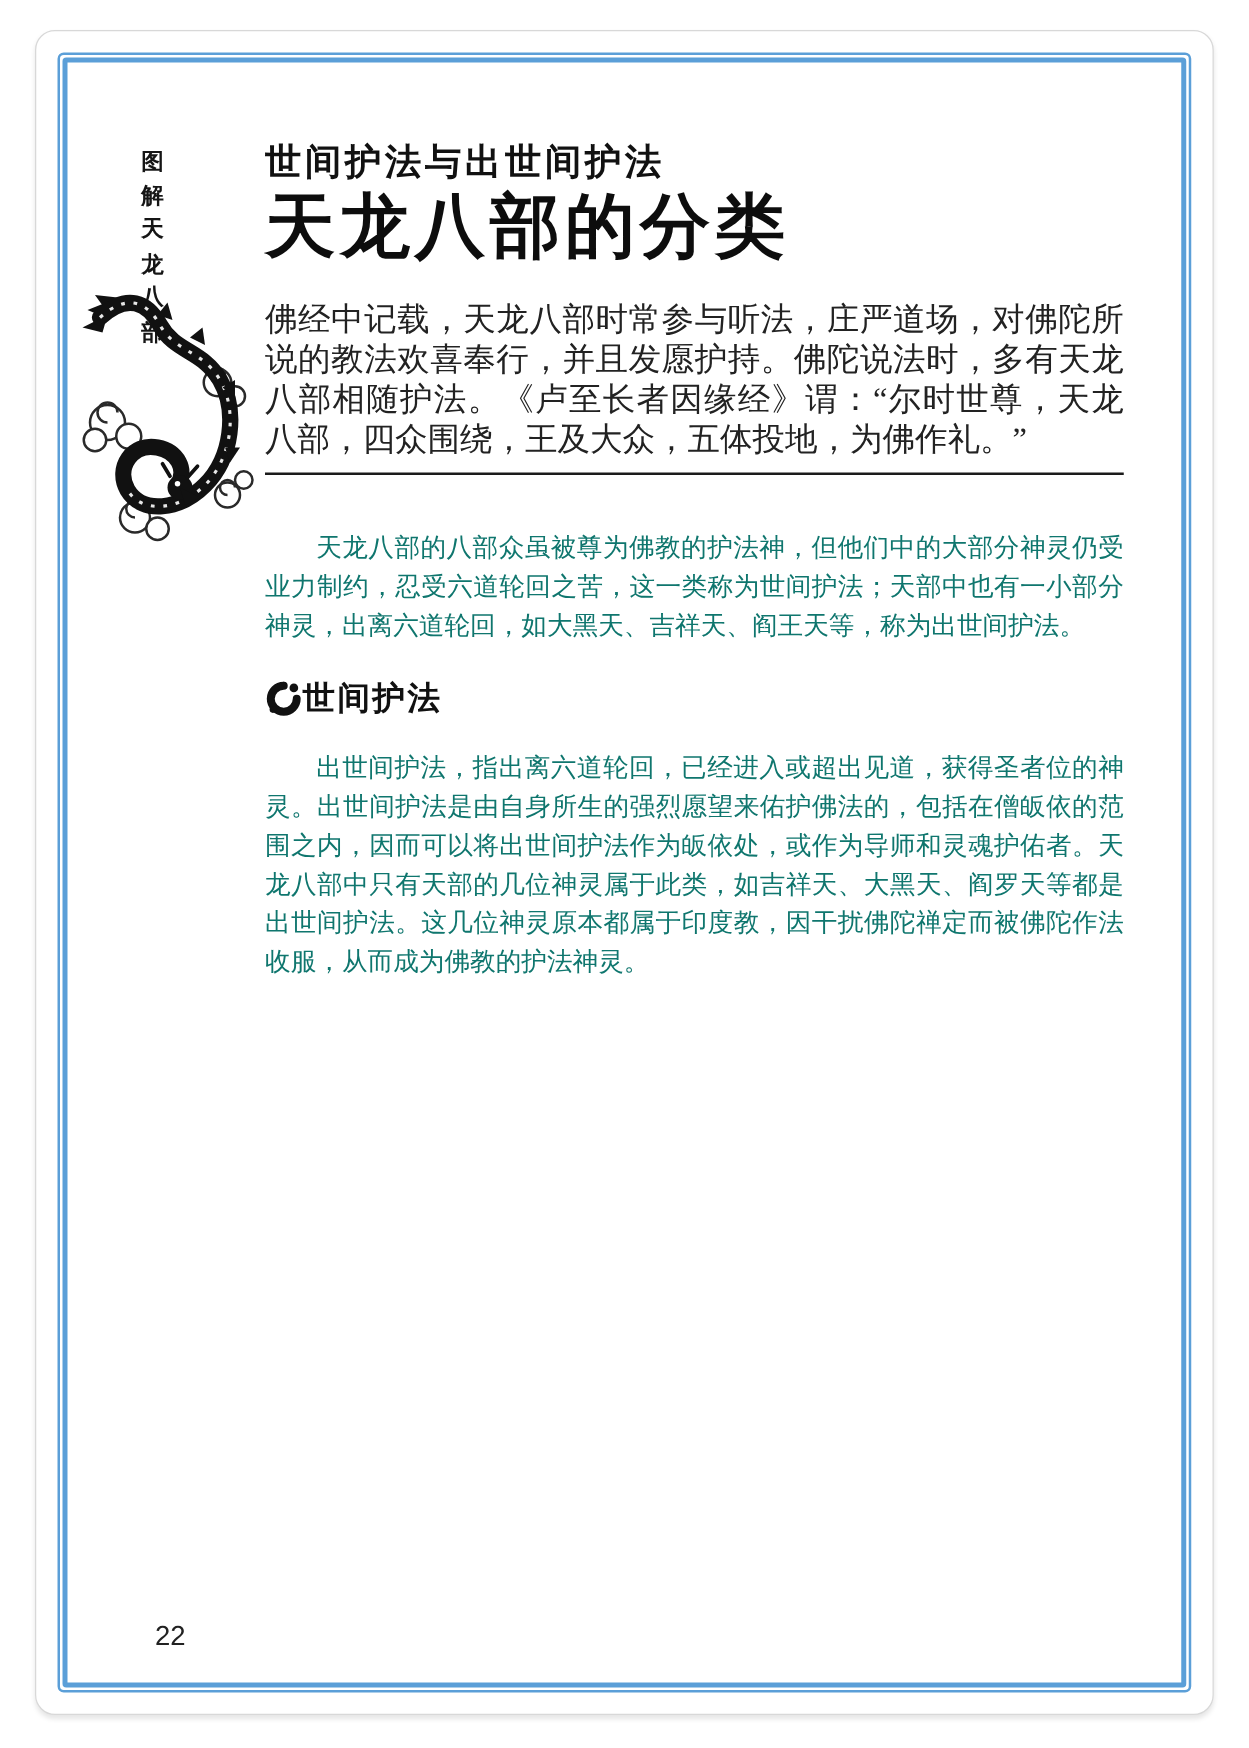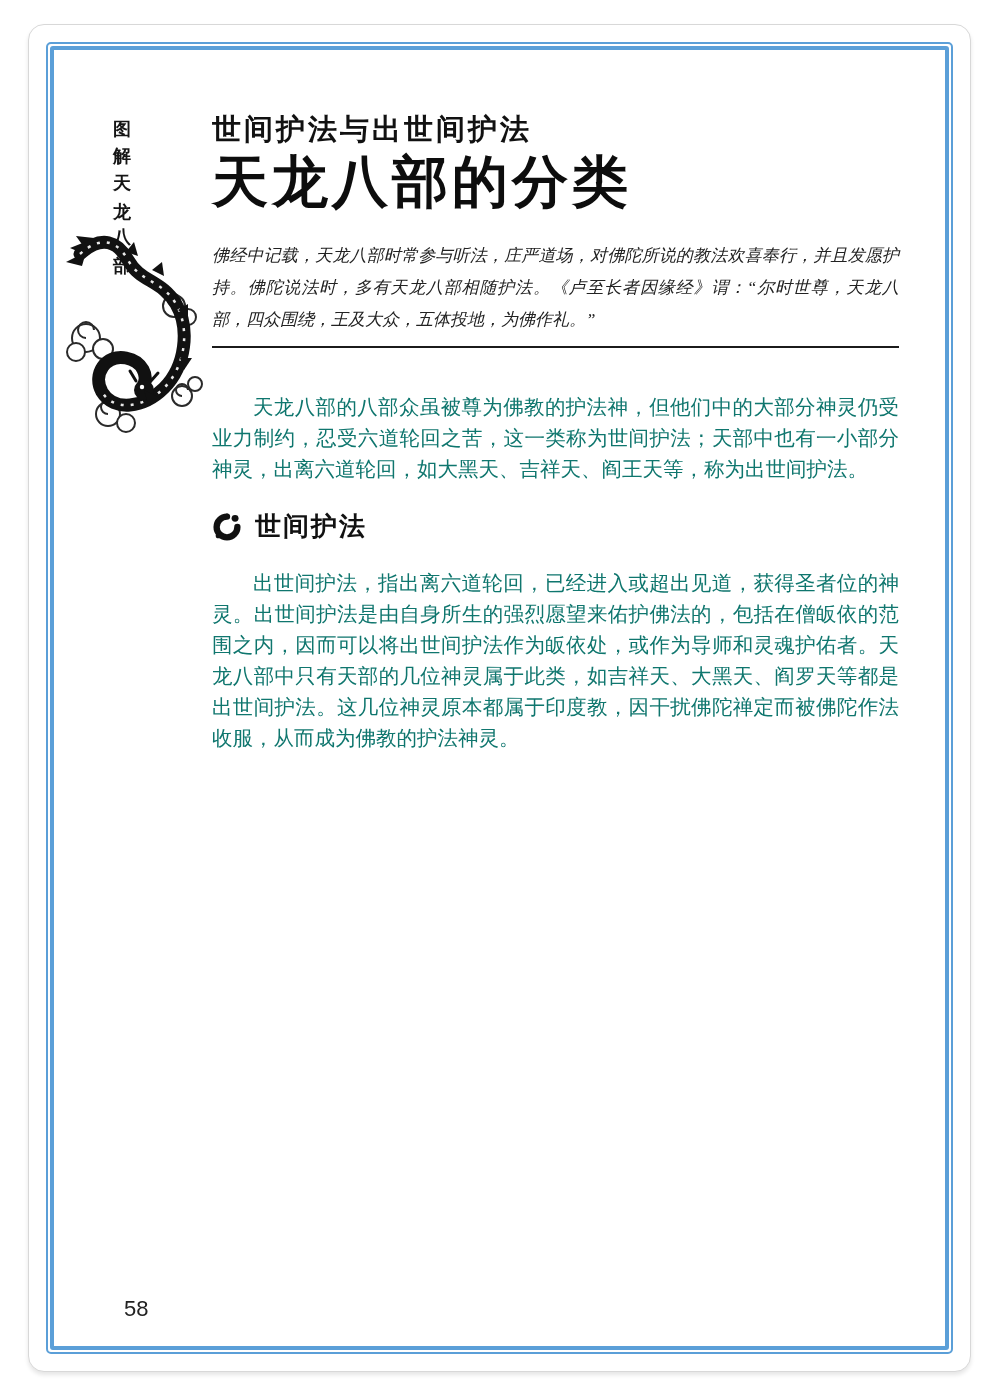--- a/index.html
+++ b/index.html
@@ -49,35 +49,34 @@
     font-weight:bold;font-size:29px;letter-spacing:3px;color:#111;
   }
   .title{
     margin-top:0;
     font-family:"Liberation Serif","DejaVu Serif",serif;
     font-weight:bold;font-size:56px;letter-spacing:4px;color:#0d0d0d;
     line-height:64px;
   }
   .intro{
     margin-top:26px;
-    font-style:italic;
-    font-size:17px;line-height:32px;
+    font-size:26px;line-height:32px;
     text-align:justify;color:#222;
   }
   .rule{
     margin-top:10px;border-top:2px solid #1b1b1b;height:0;width:100%;
   }
   p.body{
     font-size:20.5px;line-height:31px;text-align:justify;
     text-indent:2em;color:#0f766e;
   }
   .lead{margin-top:44px;}
   .section{margin-top:24px;}
   .section-head{
-    display:flex;align-items:center;gap:13px;margin-bottom:10px;
+    display:flex;align-items:center;margin-bottom:10px;
   }
   .seal{width:30px;height:30px;flex:0 0 auto;}
   .section-title{
     font-family:"Liberation Sans","DejaVu Sans",sans-serif;
     font-weight:bold;font-size:26px;letter-spacing:2px;color:#111;
   }
   .pagenum{
     position:absolute;left:70px;bottom:24px;
     font-family:"Liberation Sans","DejaVu Sans",sans-serif;
     font-size:22px;color:#222;
@@ -164,19 +163,19 @@
                 <h3 class="section-title">世间护法</h3>
               </div>
             </div>
 
             <div class="section">
               <p class="body">出世间护法，指出离六道轮回，已经进入或超出见道，获得圣者位的神灵。出世间护法是由自身所生的强烈愿望来佑护佛法的，包括在僧皈依的范围之内，因而可以将出世间护法作为皈依处，或作为导师和灵魂护佑者。天龙八部中只有天部的几位神灵属于此类，如吉祥天、大黑天、阎罗天等都是出世间护法。这几位神灵原本都属于印度教，因干扰佛陀禅定而被佛陀作法收服，从而成为佛教的护法神灵。</p>
             </div>
 
           </div>
 
-          <div class="pagenum">58</div>
+          <div class="pagenum">22</div>
 
         </div>
       </div>
     </div>
   </div>
 </div>
 
 </body></html>

